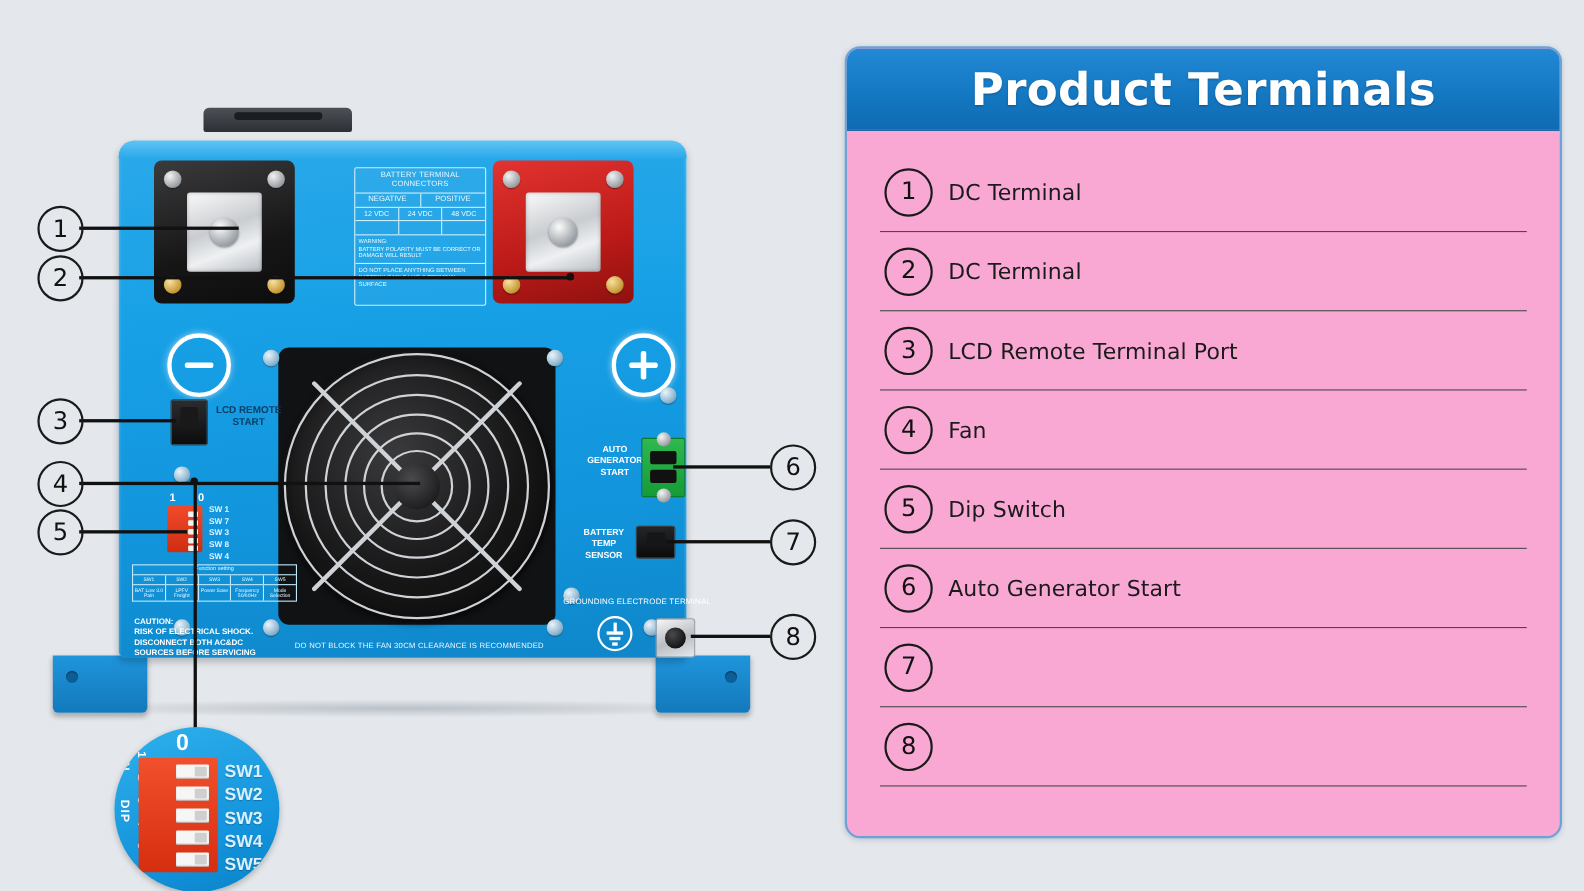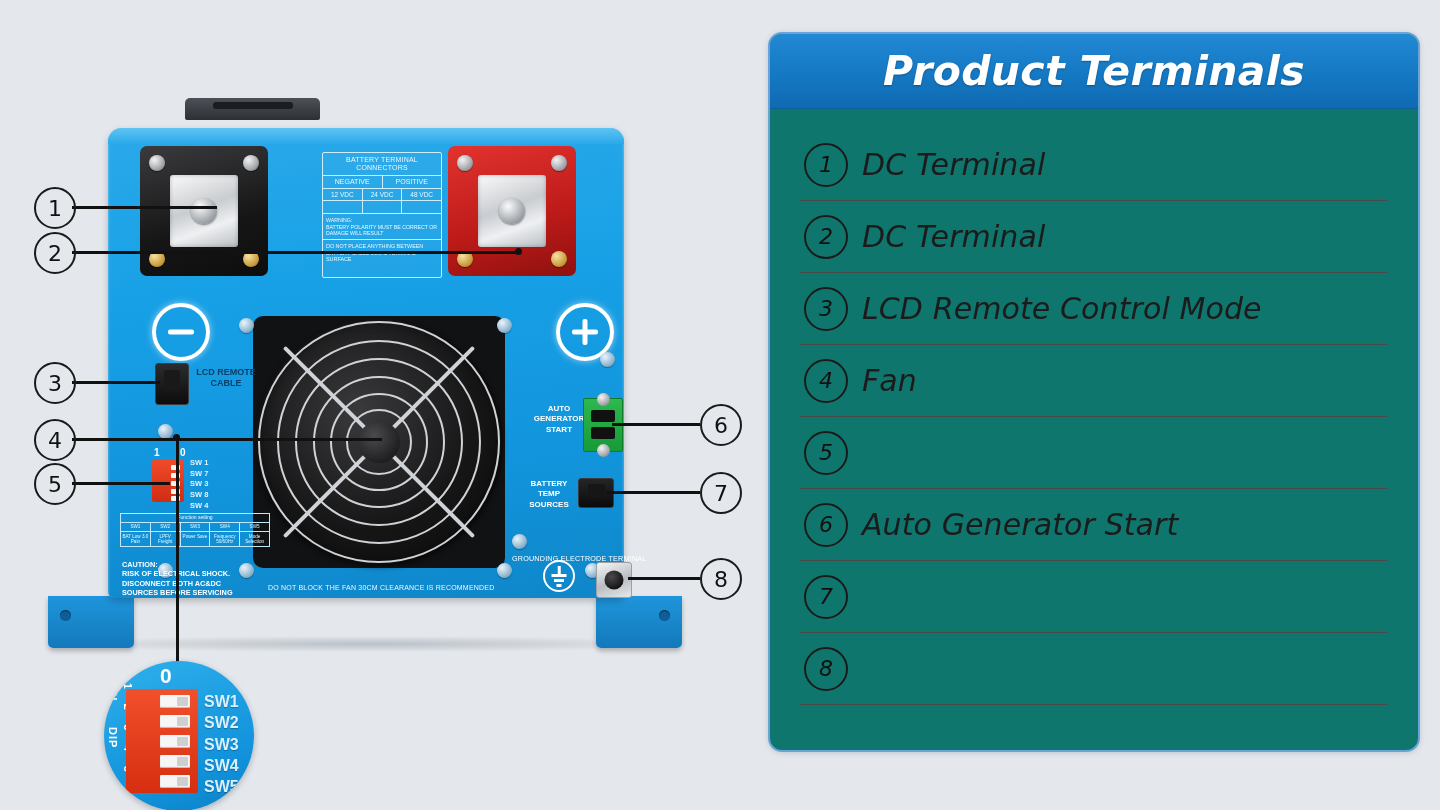--- a/index.html
+++ b/index.html
@@ -5,27 +5,26 @@
   html,body{margin:0;padding:0;}
   body{
     width:1440px;height:810px;overflow:hidden;
     background:#e4e7eb;
     font-family:"Liberation Sans", sans-serif;
   }
   .stage{position:relative;width:1440px;height:810px;}
 
   
   .panel{
-    position:absolute;left:768px;top:32px;width:648px;height:716px;
-    background:#0f766e;
+    position:absolute;left:768px;top:42px;width:648px;height:716px;
+    background:#f9a8d4;
     border:2px solid #6ba3d6;
     border-radius:14px;
     box-shadow:0 1px 5px rgba(120,140,165,.35);
     overflow:hidden;
-    font-style:italic;
   }
   .panel-header{
     height:74px;
     background:linear-gradient(180deg,#2389d4 0%,#1579c4 52%,#0f6ab2 100%);
     display:flex;align-items:center;justify-content:center;
     border-bottom:1px solid #0d5f9f;
   }
   .panel-title{
     color:#ffffff;font-size:41px;font-weight:bold;letter-spacing:.3px;
     text-shadow:0 1px 2px rgba(0,0,0,.28);
@@ -37,21 +36,21 @@
     height:71px;
     border-bottom:1.5px solid #4a4a4a;
   }
   .trow:last-child{border-bottom:1.5px solid #4a4a4a;}
   .tnum{
     flex:0 0 auto;width:40px;height:40px;margin-right:14px;margin-left:4px;
     border:2px solid #1a1a1a;border-radius:50%;
     display:flex;align-items:center;justify-content:center;
     font-size:22px;color:#111;font-family:"DejaVu Sans", sans-serif;
   }
-  .tlabel{font-size:30px;color:#1b1b1b;font-family:"DejaVu Sans", sans-serif;letter-spacing:.1px;}
+  .tlabel{font-size:20px;color:#1b1b1b;font-family:"DejaVu Sans", sans-serif;letter-spacing:.1px;}
 
   
   .product{position:absolute;left:0;top:0;width:768px;height:810px;}
 
   
   .inverter{
     position:absolute;left:108px;top:128px;width:516px;height:470px;
     background:linear-gradient(175deg,#2aa9ea 0%,#17a0e6 35%,#1193da 75%,#0f86c9 100%);
     border-radius:14px 14px 6px 6px;
     box-shadow:inset 0 2px 3px rgba(255,255,255,.45), 0 3px 7px rgba(0,0,0,.22);
@@ -250,21 +249,21 @@
     border-radius:3px;border:1px solid #3a3b3d;
   }
   .bts-notch{position:absolute;left:9px;top:5px;width:17px;height:14px;background:#161617;border-radius:2px;}
   .lbl-bts{
     position:absolute;left:523px;top:479px;width:52px;
     color:#ffffff;font-size:8px;font-weight:bold;line-height:1.3;text-align:center;
   }
 
   
   .lbl-gnd{
-    position:absolute;left:512px;top:542px;color:#ffffff;font-size:7.2px;letter-spacing:.2px;margin-top:12px;
+    position:absolute;left:512px;top:542px;color:#ffffff;font-size:7.2px;letter-spacing:.2px;
   }
   .gnd-sym{
     position:absolute;left:543px;top:560px;width:28px;height:28px;border-radius:50%;
     border:2px solid #fff;
   }
   .gnd-sym i{position:absolute;left:50%;transform:translateX(-50%);background:#fff;display:block;}
   .gnd-v{width:2.5px;height:9px;top:4px;}
   .gnd-b1{width:15px;height:2.5px;top:12px;}
   .gnd-b2{width:10px;height:2.5px;top:17px;}
   .gnd-b3{width:5px;height:2.5px;top:22px;}
@@ -424,21 +423,21 @@
     <div class="cscrew" style="left:497px;top:563px;"></div>
     <div class="cscrew" style="left:158px;top:424px;"></div>
     <div class="cscrew" style="left:158px;top:563px;"></div>
     <div class="cscrew" style="left:585px;top:563px;"></div>
     <div class="cscrew" style="left:512px;top:534px;"></div>
     <div class="cscrew" style="left:600px;top:352px;"></div>
 
     <div class="lcd-jack">
       <div class="jack-notch"></div>
     </div>
-    <div class="lbl-lcd">LCD REMOTE CABLE</div>
+    <div class="lbl-lcd">LCD REMOTE START</div>
 
     <div class="dip-1">1</div>
     <div class="dip-0">0</div>
     <div class="dip-unit">
       <div class="slot" style="top:5px;"></div>
       <div class="slot" style="top:13px;"></div>
       <div class="slot" style="top:21px;"></div>
       <div class="slot" style="top:29px;"></div>
       <div class="slot" style="top:36px;"></div>
     </div>
@@ -474,21 +473,21 @@
     <div class="fanwarn">DO NOT BLOCK THE FAN  30CM CLEARANCE IS RECOMMENDED</div>
 
     <div class="lbl-ags">AUTO GENERATOR START</div>
     <div class="agsblock">
       <div class="ags-screw" style="top:-6px;"></div>
       <div class="ags-port" style="top:11px;"></div>
       <div class="ags-port" style="top:28px;"></div>
       <div class="ags-screw" style="top:45px;"></div>
     </div>
 
-    <div class="lbl-bts">BATTERY TEMP SOURCES</div>
+    <div class="lbl-bts">BATTERY TEMP SENSOR</div>
     <div class="bts-jack">
       <div class="bts-notch"></div>
     </div>
 
     <div class="lbl-gnd">GROUNDING ELECTRODE TERMINAL</div>
     <div class="gnd-sym">
       <i class="gnd-v"></i>
         <i class="gnd-b1"></i>
         <i class="gnd-b2"></i>
         <i class="gnd-b3"></i>
@@ -565,30 +564,31 @@
         <div class="tlabel">DC Terminal</div>
       </div>
 
       <div class="trow">
         <div class="tnum">2</div>
         <div class="tlabel">DC Terminal</div>
       </div>
 
       <div class="trow">
         <div class="tnum">3</div>
-        <div class="tlabel">LCD Remote Control Mode</div>
+        <div class="tlabel">LCD Remote Terminal Port</div>
       </div>
 
       <div class="trow">
         <div class="tnum">4</div>
         <div class="tlabel">Fan</div>
       </div>
 
       <div class="trow">
         <div class="tnum">5</div>
+        <div class="tlabel">Dip Switch</div>
       </div>
 
       <div class="trow">
         <div class="tnum">6</div>
         <div class="tlabel">Auto Generator Start</div>
       </div>
 
       <div class="trow">
         <div class="tnum">7</div>
       </div>

